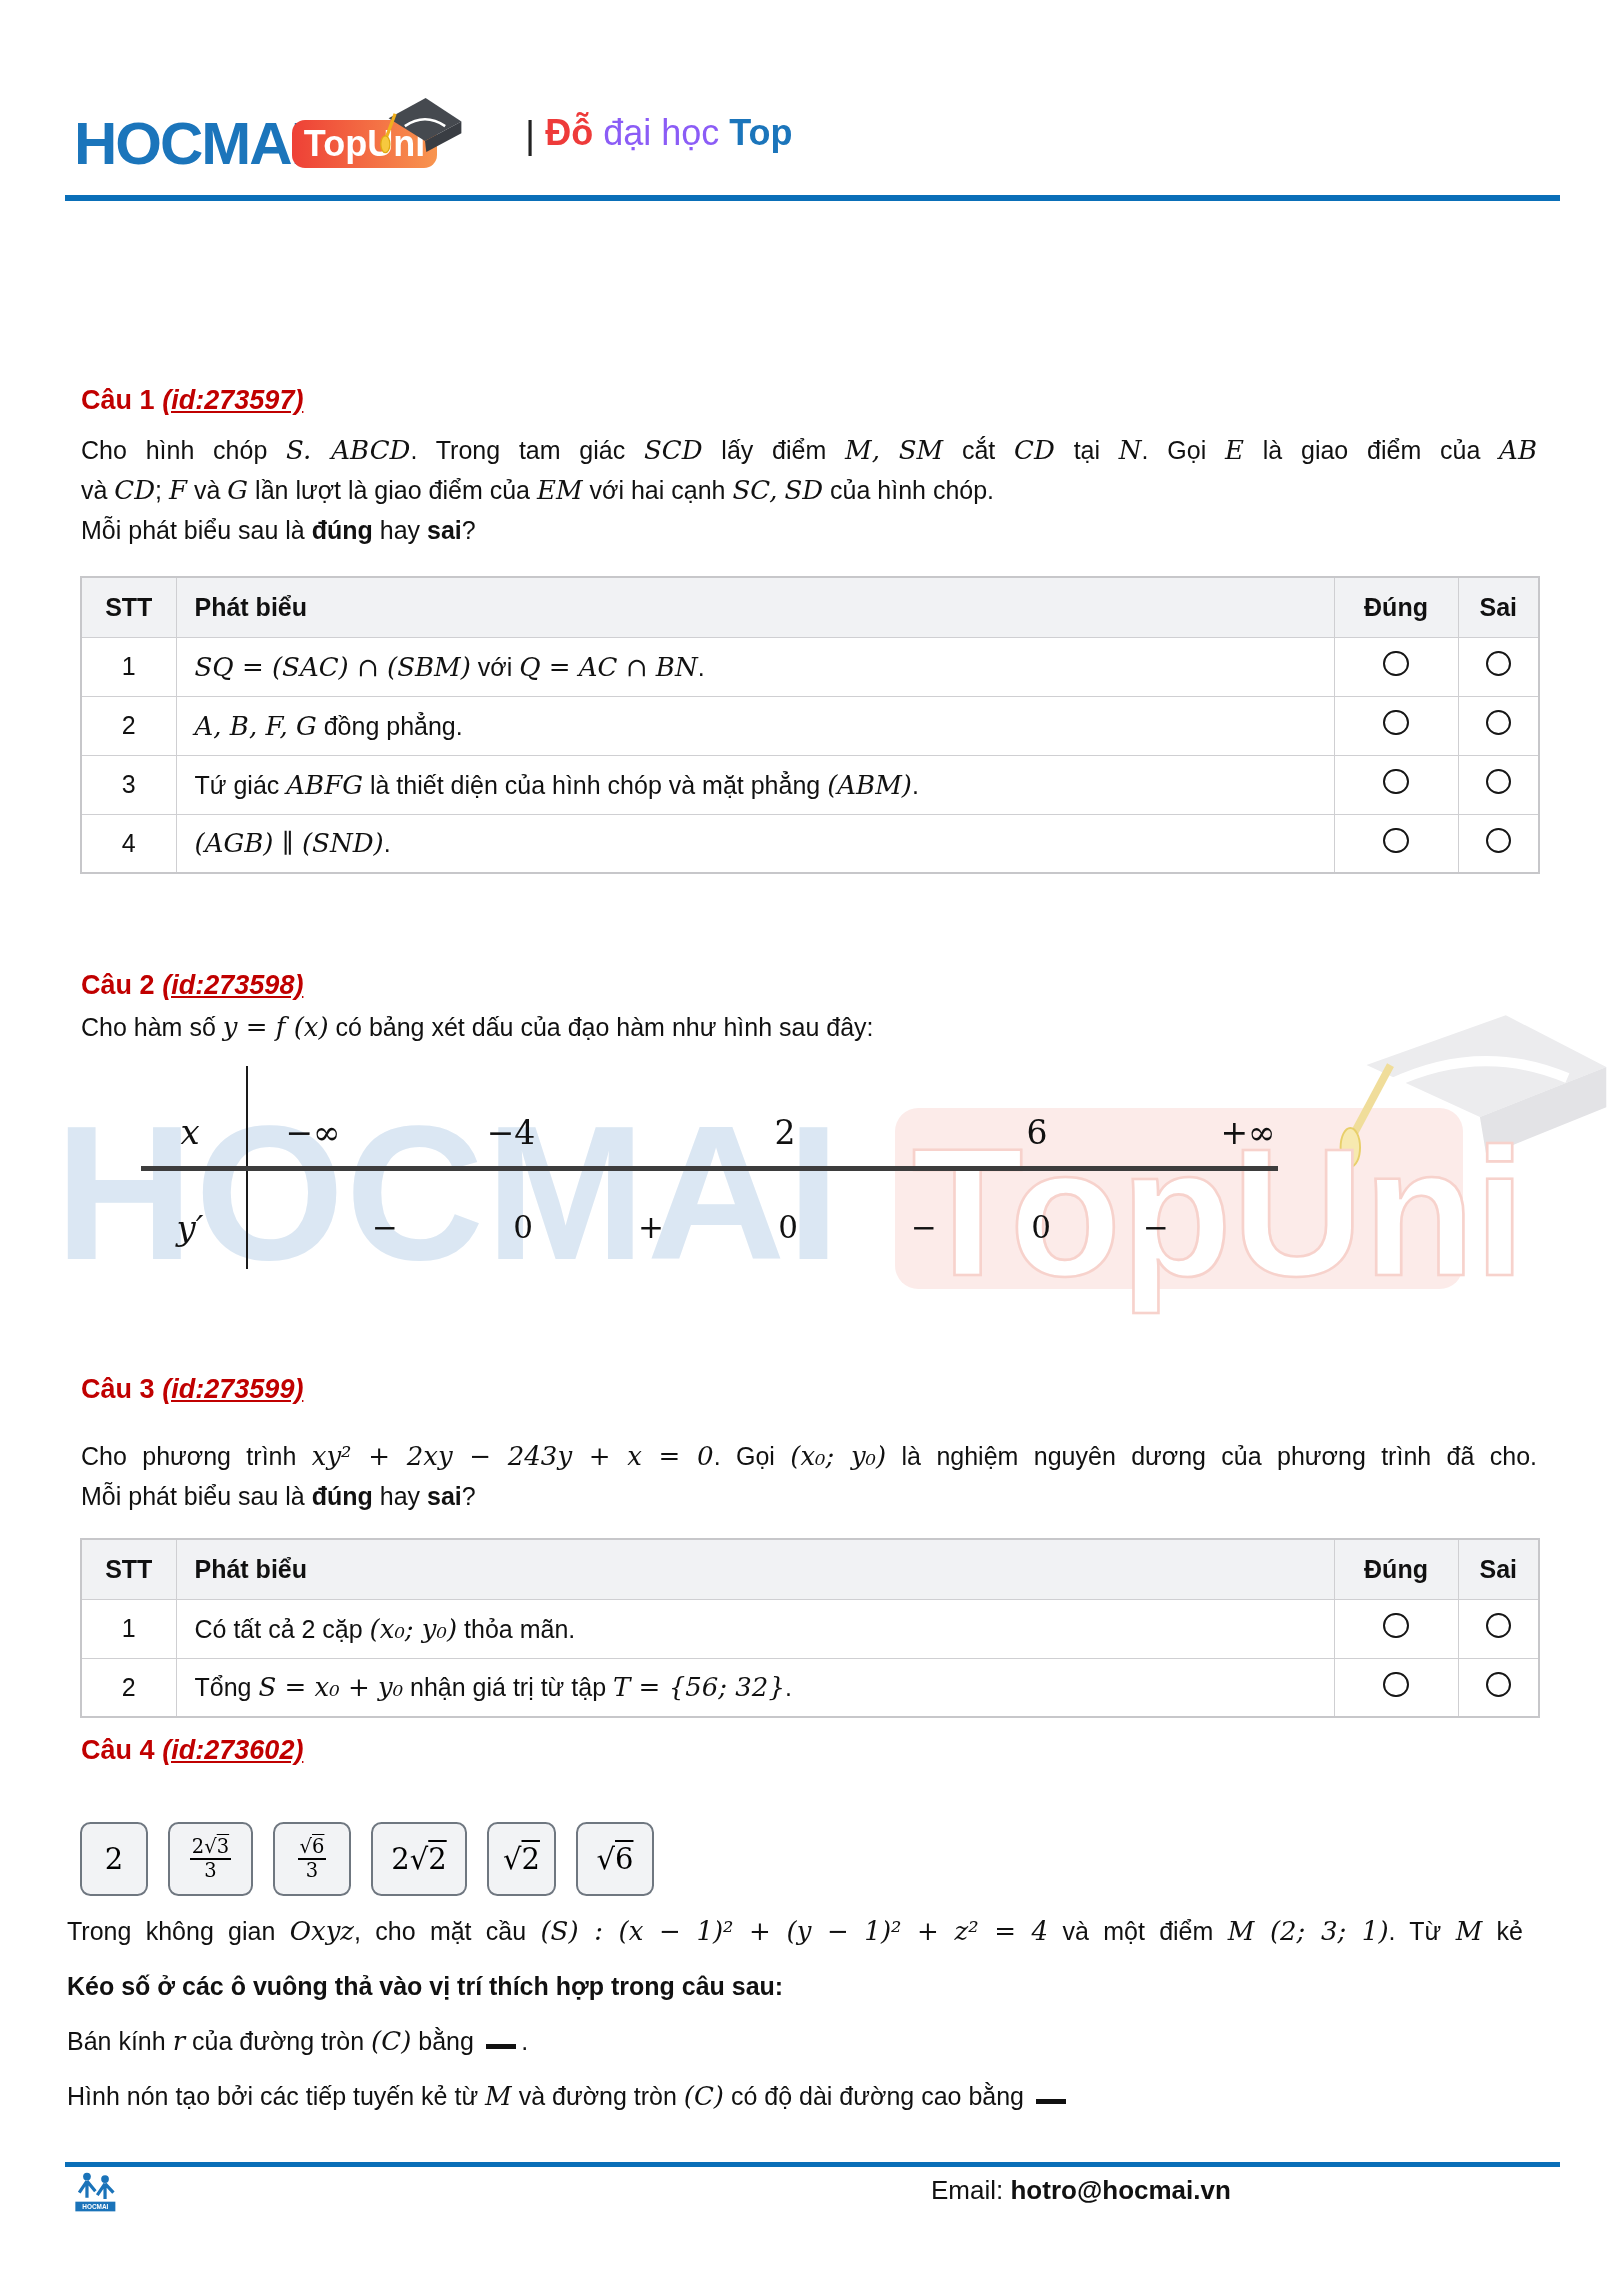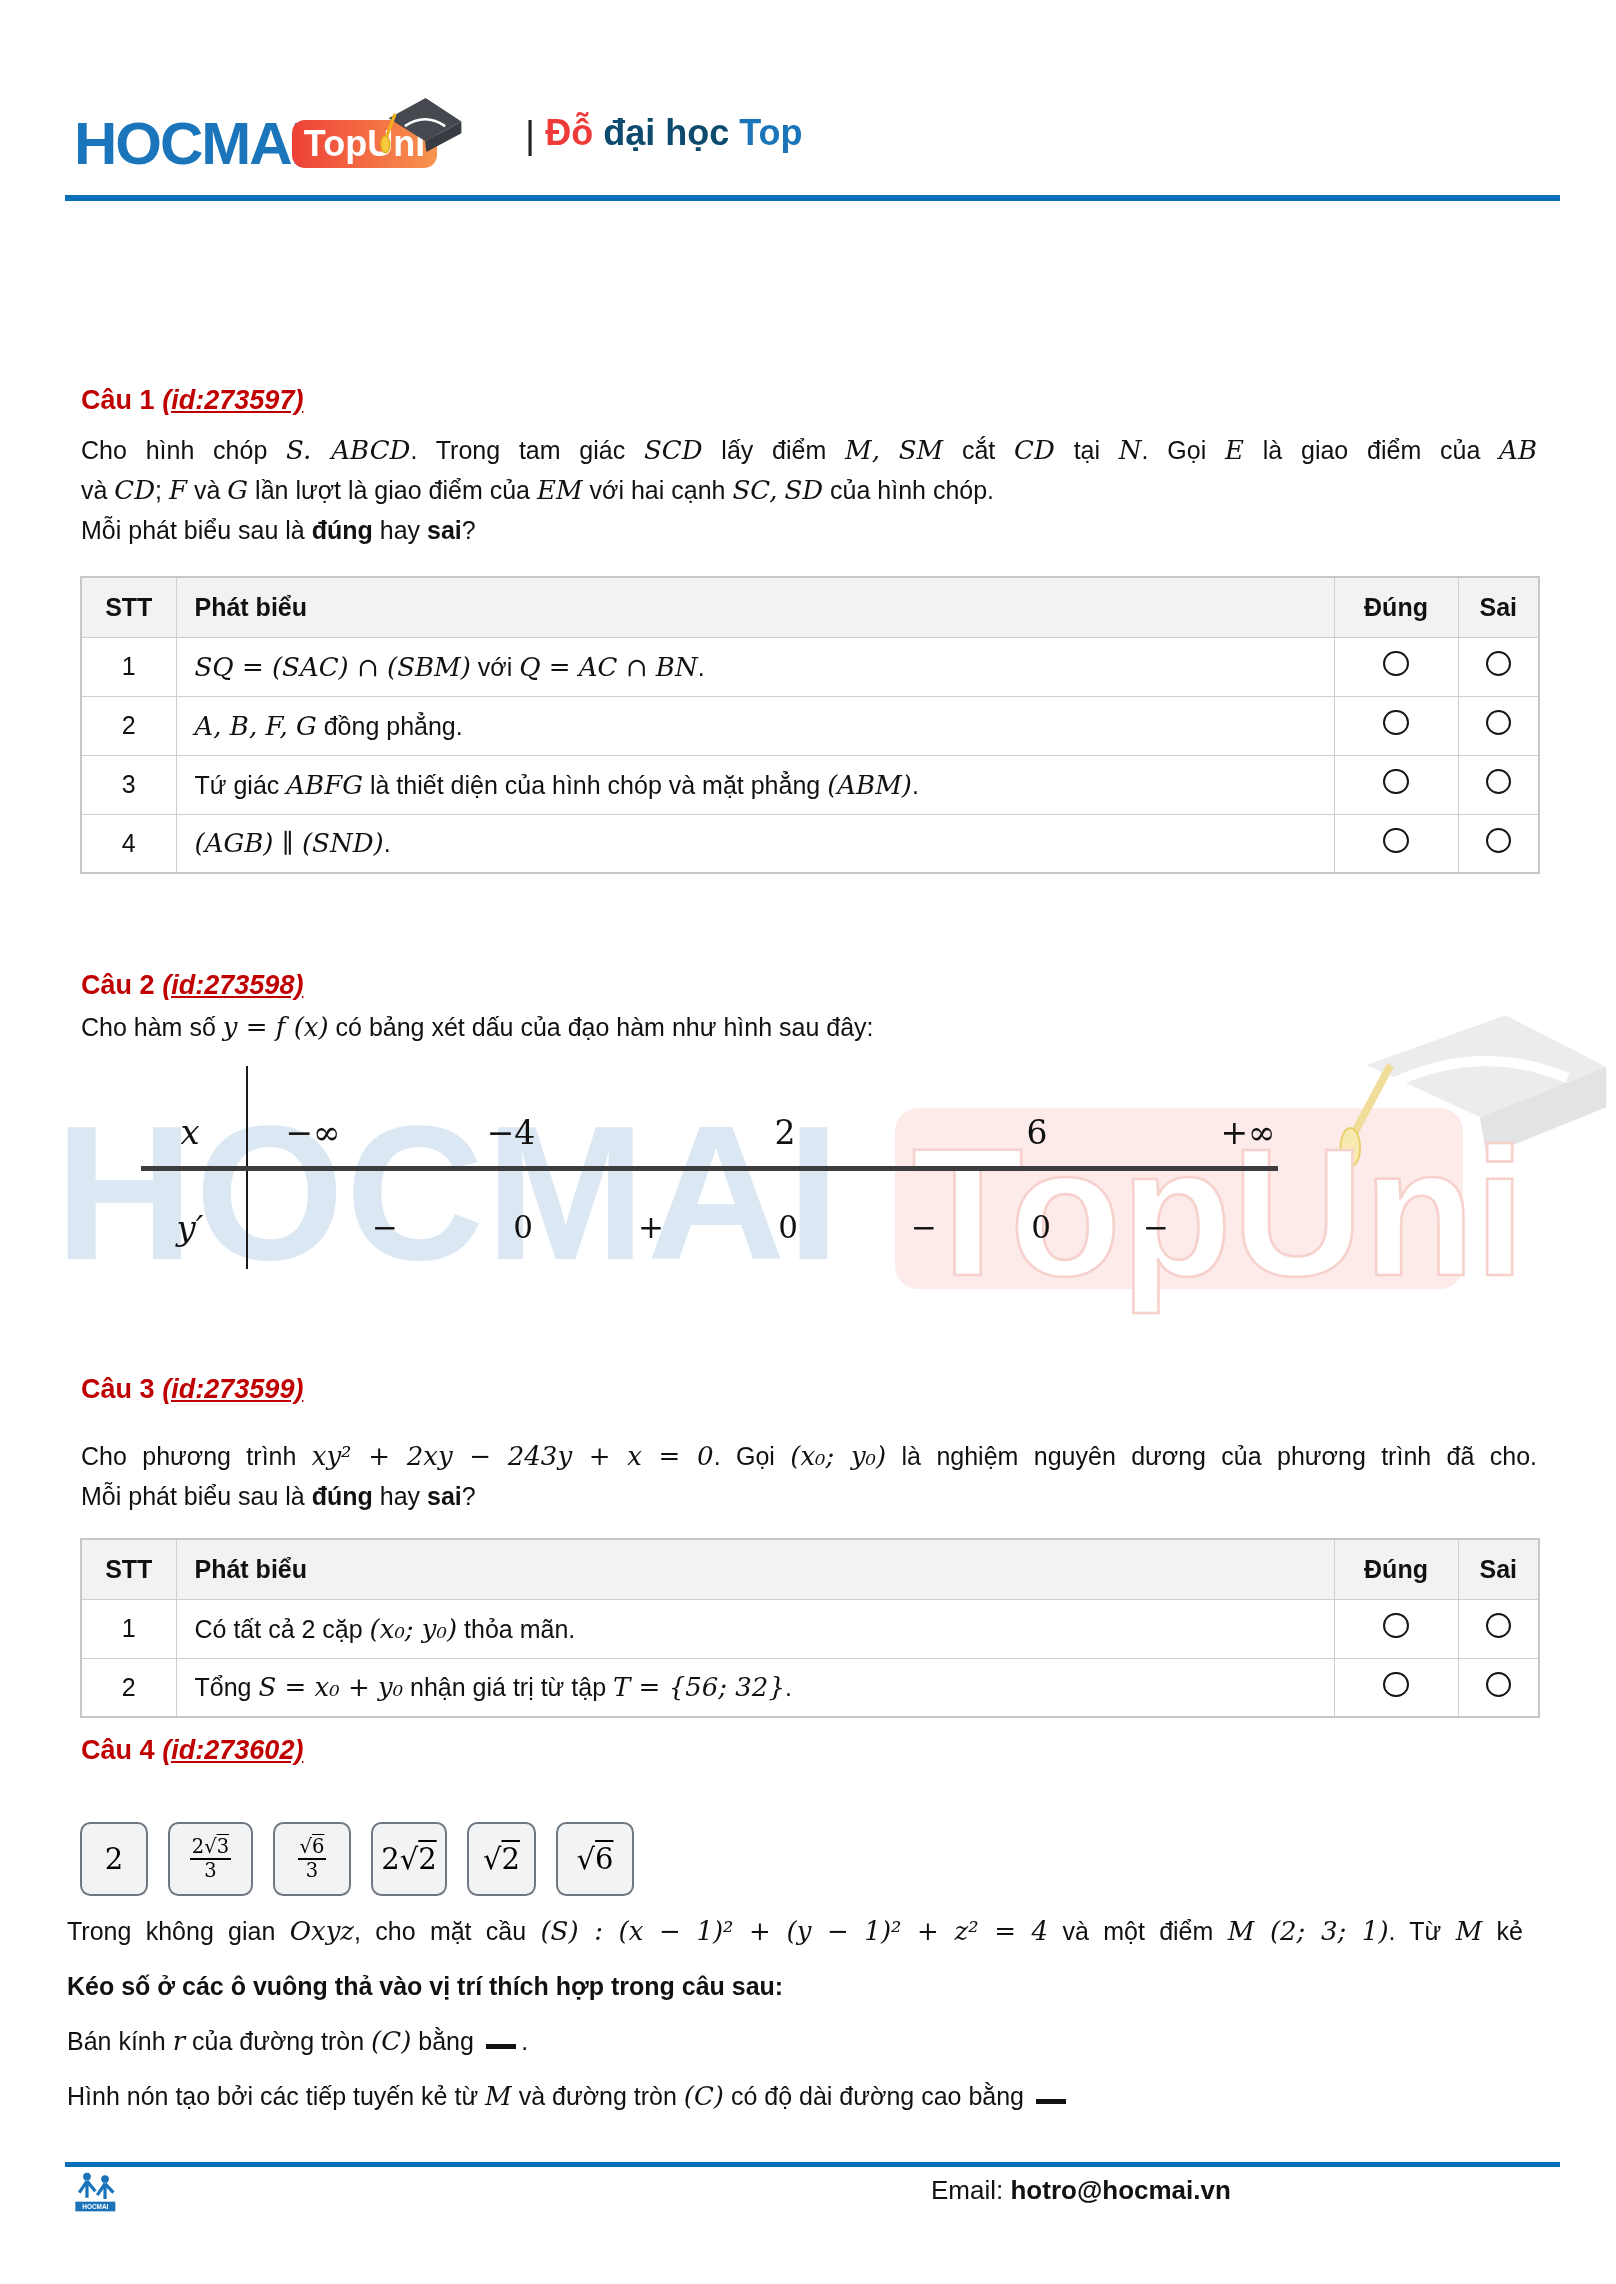--- a/index.html
+++ b/index.html
@@ -9,21 +9,21 @@
   .t{font-family:"Liberation Sans",sans-serif;}
   .m{font-family:"DejaVu Serif",serif;font-style:italic;font-size:26px;}
   .b{font-weight:bold;}
   
   .brand{font-weight:bold;font-size:60px;color:#1b75bb;letter-spacing:-2px;font-family:"Liberation Sans",sans-serif;}
   .badge{background:linear-gradient(90deg,#ee4036,#f8954f);border-radius:13px;color:#fff;
          font-weight:bold;font-size:36px;display:flex;align-items:center;justify-content:center;}
   .tagline{font-size:36px;white-space:nowrap;}
   .tag-bar{color:#222;font-weight:300;font-size:39px;vertical-align:-2.6px;}
   .tag-do{color:#ee3b3a;font-weight:bold;}
-  .tag-mid{color:#0c4a6e;font-weight:bold;}
+  .tag-mid{color:#8b5cf6;}
   .tag-top{color:#1b75bb;font-weight:bold;}
   .hrule{background:#0a6fb8;}
   
   .qhead{color:#c00000;font-weight:bold;font-size:27px;}
   .qhead .qid{font-style:italic;margin-left:7.8px;text-decoration:underline;}
   
   .para{width:1456px;line-height:40px;}
   .jl{text-align:justify;text-align-last:justify;}
   
   table.qtable{border-collapse:collapse;width:1457px;table-layout:fixed;background:#fff;}
@@ -225,21 +225,21 @@
           <span class="num"><span>2√</span><span class="rad">3</span></span>
           <span class="den">3</span>
         </span>
     </div>
     <div class="chip" style="width:78px;">
       <span class="frac">
           <span class="num"><span>√</span><span class="rad">6</span></span>
           <span class="den">3</span>
         </span>
     </div>
-    <div class="chip" style="width:76px;">
+    <div class="chip" style="width:96px;">
       <span><span>2√</span><span class="rad">2</span></span>
     </div>
     <div class="chip" style="width:69px;">
       <span><span>√</span><span class="rad">2</span></span>
     </div>
     <div class="chip" style="width:78px;">
       <span><span>√</span><span class="rad">6</span></span>
     </div>
   </div>
 

